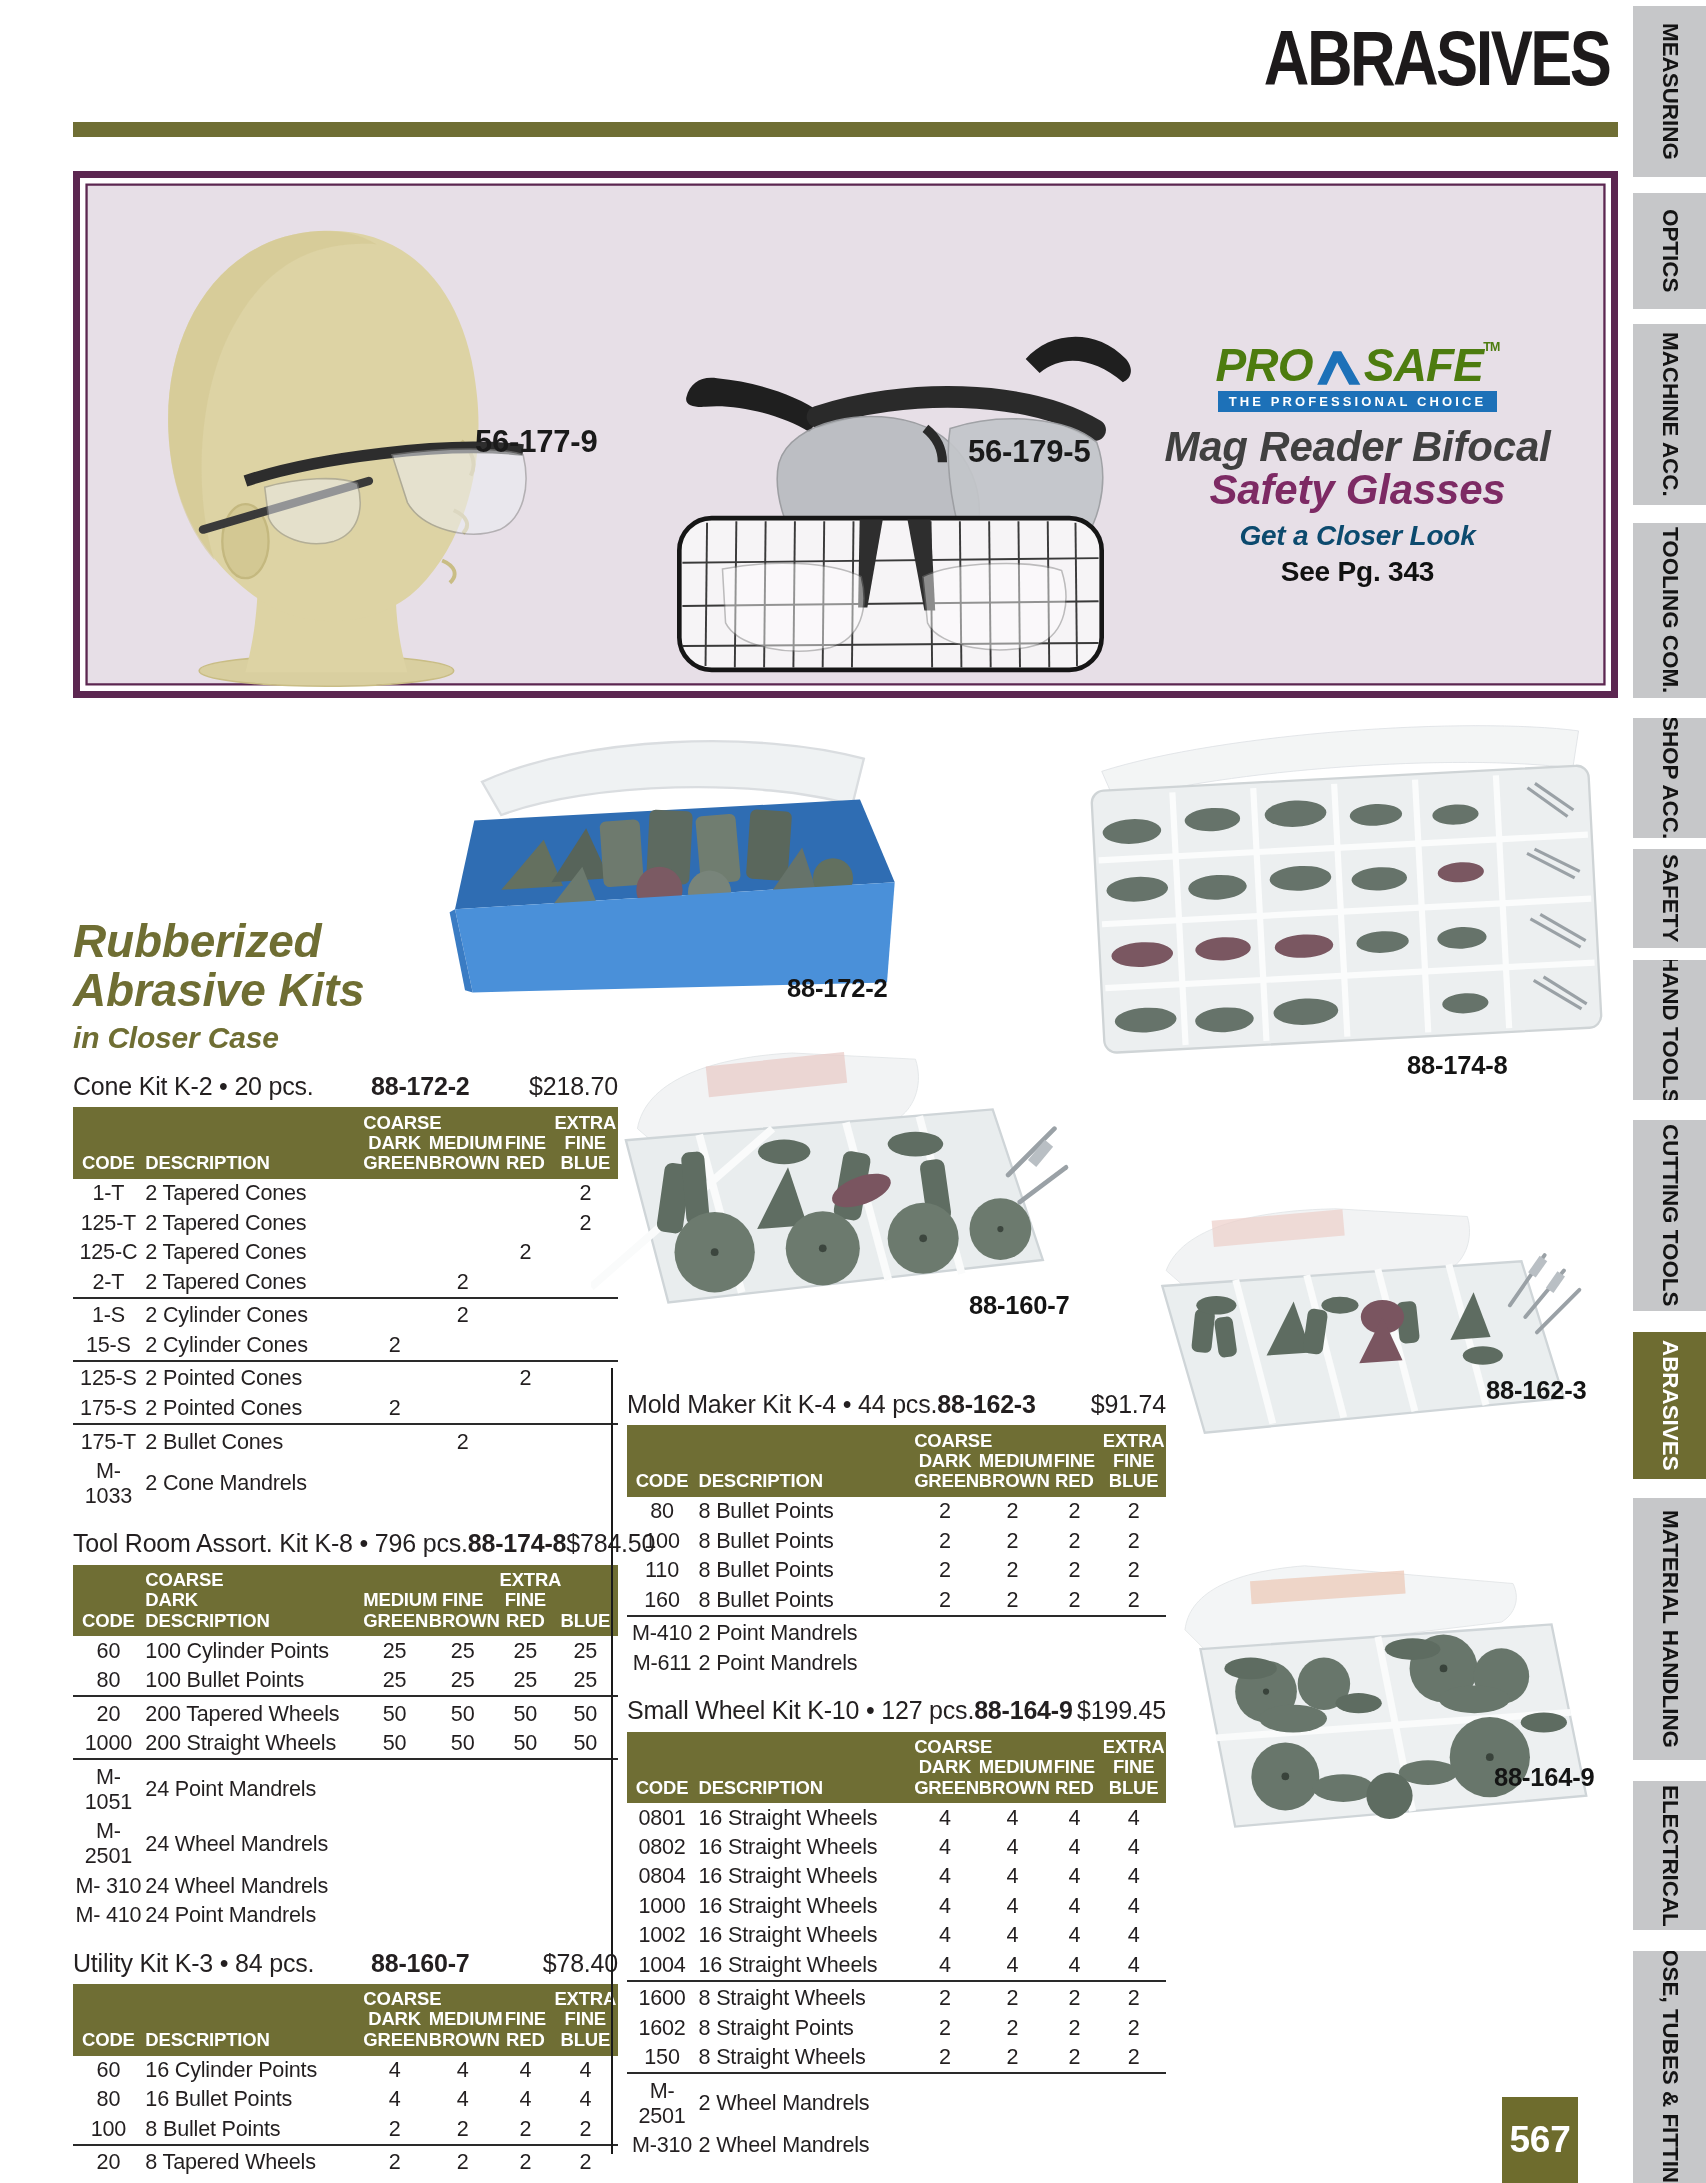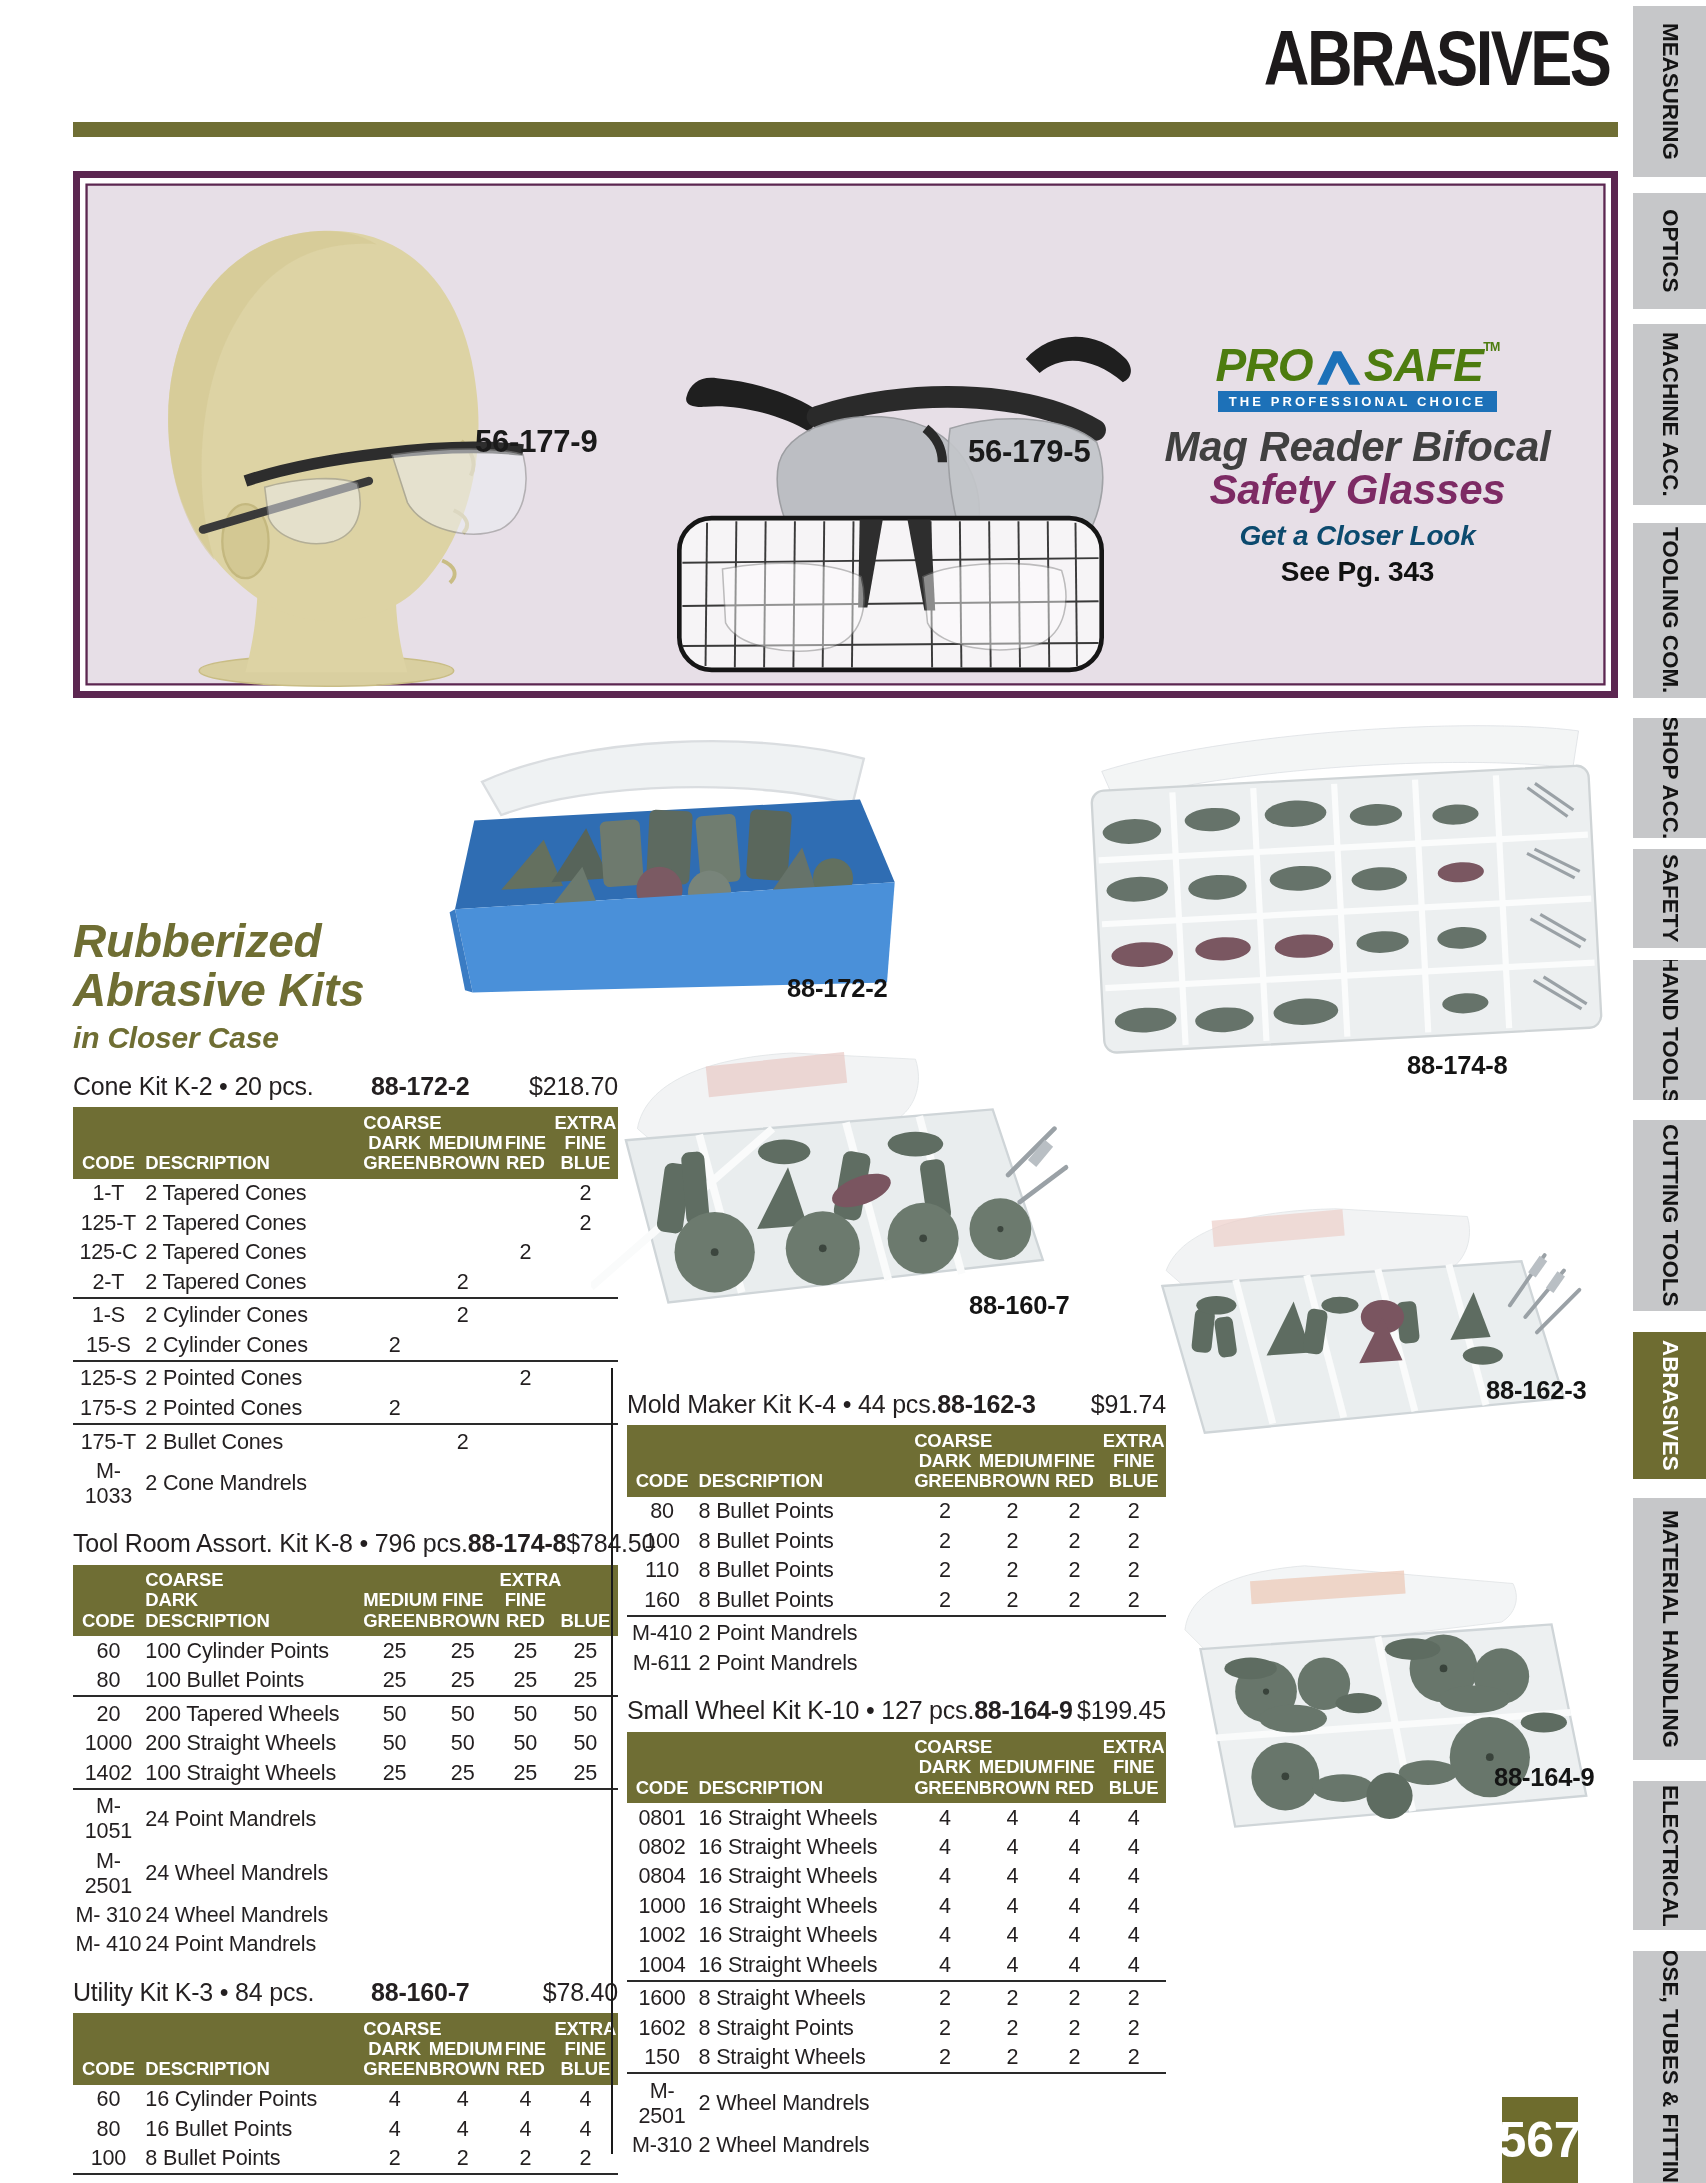--- a/index.html
+++ b/index.html
@@ -65,21 +65,21 @@
     background:#6f6e34;color:#ffffff;font-size:18.5px;font-weight:bold;line-height:1.1;
     vertical-align:bottom;padding:5.4px 1.5px;text-align:center;
   }
   table.kit th.desc{text-align:left;}
   table.kit td{font-size:21.6px;padding:2.3px 1.5px;text-align:center;line-height:1.15;}
   table.kit td.desc{text-align:left;}
   table.kit tr.group-start td{border-top:2.3px solid #2a2a2a;padding-top:4.6px;}
   
   .page-num{
     position:absolute;left:1502px;top:2097px;width:76px;height:86px;background:#6e6c2d;
-    color:#ffffff;font-weight:bold;font-size:50px;display:flex;align-items:center;justify-content:center;
+    color:#ffffff;font-weight:bold;font-size:37px;display:flex;align-items:center;justify-content:center;
   }
 </style>
 </head>
 <body>
 
 <div class="page-title">ABRASIVES</div>
 <div class="top-rule"></div>
 
 <div id="sidebar">
     <div class="side-tab" style="top: 6.2px; height: 171px;">MEASURING</div>
@@ -547,28 +547,20 @@
             <td>50</td>
           </tr>
           <tr>
             <td>1000</td>
             <td class="desc">200 Straight Wheels</td>
             <td>50</td>
             <td>50</td>
             <td>50</td>
             <td>50</td>
           </tr>
-          <tr>
-            <td>1402</td>
-            <td class="desc">100 Straight Wheels</td>
-            <td>25</td>
-            <td>25</td>
-            <td>25</td>
-            <td>25</td>
-          </tr>
           <tr class="group-start">
             <td>M-1051</td>
             <td class="desc">24 Point Mandrels</td>
             <td></td>
             <td></td>
             <td></td>
             <td></td>
           </tr>
           <tr>
             <td>M-2501</td>

